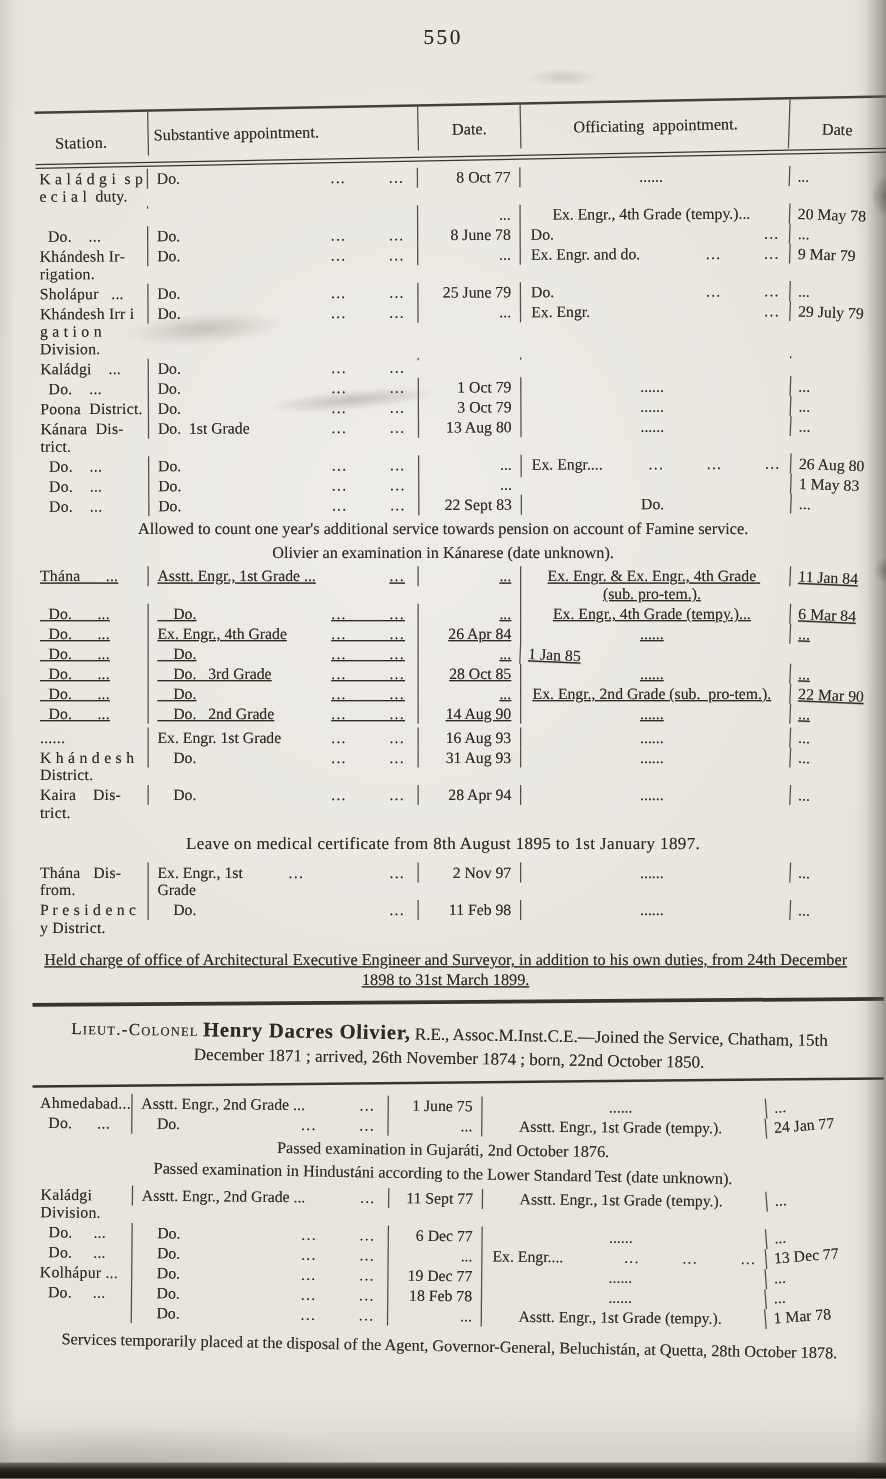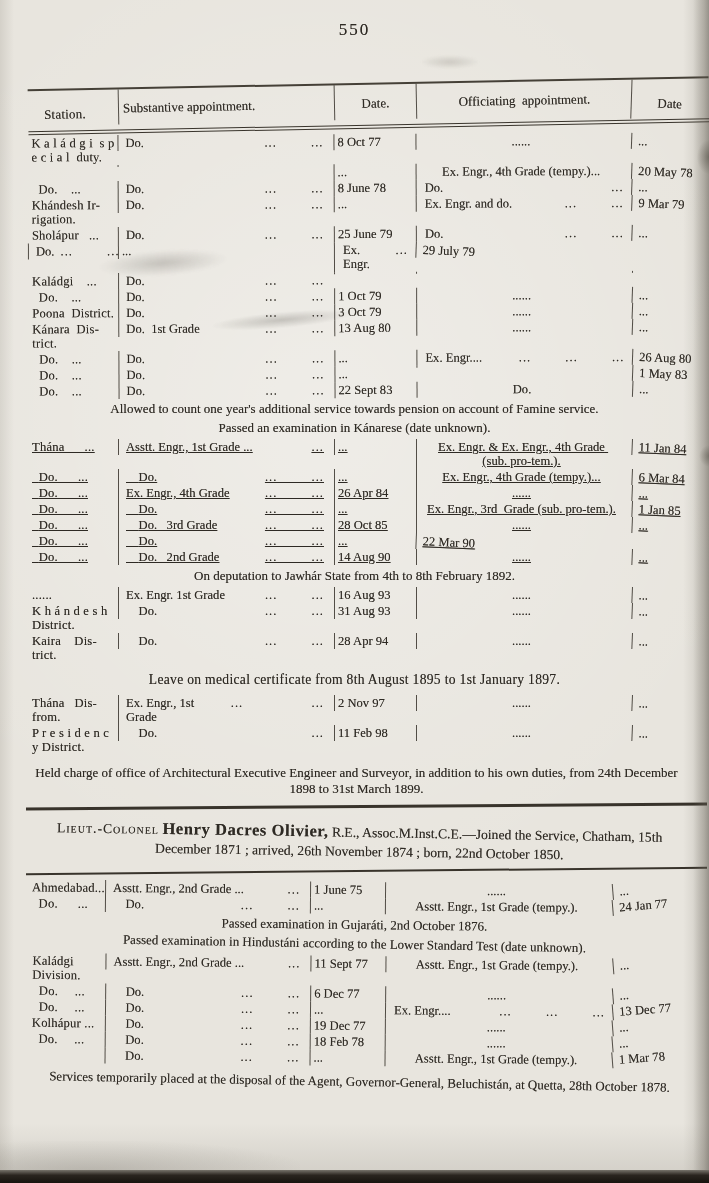--- a/index.html
+++ b/index.html
@@ -20,21 +20,21 @@
   
   .sec{ margin-left:28px; position:relative; }
   .t-upper{ --cols: 90px 216px 82px 216px 1fr; }
   .t-lower{ --cols: 77px 205px 75px 228px 1fr; }
   .row, .thead{ display:grid; grid-template-columns:var(--cols); align-items:start; }
   .cell{ padding:1px 3px; font-size:12.6px; line-height:14px; white-space:pre-wrap; }
   .sub,.dt,.off,.dt2{ border-left:1px solid rgba(48,43,35,.82); }
   .st{ padding-left:4px; letter-spacing:.2px; }
   .sub{ display:flex; justify-content:flex-start; padding-left:7px; padding-right:10px; }
   .sub.has-dots{ justify-content:space-between; }
-  .dt{ text-align:left; padding-right:7px; white-space:pre; }
+  .dt{ text-align:right; padding-right:7px; white-space:pre; }
   .off{ display:flex; justify-content:center; text-align:center; padding-left:8px; padding-right:8px; }
   .off.has-dots{ justify-content:space-between; text-align:left; }
   .dt2{ padding-left:6px; white-space:pre; }
   .dots{ white-space:pre; word-spacing:30px; margin-left:6px; letter-spacing:1px; }
   .t-upper .dt2{ transform:rotate(2.4deg); transform-origin:left top; }
   .t-lower .dt2{ transform:rotate(-5deg); transform-origin:left bottom; }
 
   
   .thead{ margin-top:44px; transform:rotate(-1.1deg); transform-origin:40% 50%;
           border-top:2px solid #454037; border-bottom:4px double #39342c; }
@@ -48,21 +48,21 @@
   #t3{ margin-top:3px; }
   #t4{ margin-top:4px; }
   #t5{ margin-top:10px; transform:rotate(.45deg); }
   #t6{ margin-top:4px; transform:rotate(.55deg); }
 
   
   .note{ text-align:center; font-size:13px; line-height:16px; margin:3px 14px 2px 14px; }
   .note.em{ font-size:13.6px; margin-top:9px; margin-bottom:7px; letter-spacing:.3px;}
   .note.tilt1{ transform:rotate(.7deg); }
   .note.tilt2{ transform:rotate(1.05deg); }
-  .n-architect{ margin:10px 30px 6px 34px; }
+  .n-architect{ margin:10px 30px 6px 34px;text-decoration:underline; }
   .n-quetta{ margin-top:8px; margin-left:40px; margin-right:30px; }
 
   
   .hr{ border:0; border-top:3px solid #38332b; margin:8px 2px 0 26px; transform:rotate(-.4deg); }
   .hr.thin{ border-top-width:2px; margin-top:9px; transform:rotate(-.55deg); }
   .officer{ margin:14px 24px 2px 34px; font-size:13.6px; line-height:19px; text-align:center;
             transform:rotate(.9deg); }
   .officer .rank{ font-variant:small-caps; letter-spacing:1px; }
   .officer .name{ font-size:16.5px; font-weight:bold; letter-spacing:.6px; }
 
@@ -139,20 +139,21 @@
 
       <div class="row">
         <div class="cell st">Sholápur   ...</div>
         <div class="cell sub has-dots"><span>Do.</span><span class="dots">... ...</span></div>
         <div class="cell dt">25 June 79</div>
         <div class="cell off has-dots"><span>Do.</span><span class="dots">... ...</span></div>
         <div class="cell dt2">...</div>
       </div>
 
       <div class="row">
+        <div class="cell st">Khándesh Ir­r i g a t i o n Division.</div>
         <div class="cell sub has-dots"><span>Do.</span><span class="dots">... ...</span></div>
         <div class="cell dt">...</div>
         <div class="cell off has-dots"><span>Ex. Engr.</span><span class="dots">...</span></div>
         <div class="cell dt2">29 July 79</div>
       </div>
 
       <div class="row">
         <div class="cell st">Kaládgi    ...</div>
         <div class="cell sub has-dots"><span>Do.</span><span class="dots">... ...</span></div>
         <div class="cell dt"></div>
@@ -203,21 +204,21 @@
       <div class="row">
         <div class="cell st">  Do.    ...</div>
         <div class="cell sub has-dots"><span>Do.</span><span class="dots">... ...</span></div>
         <div class="cell dt">22 Sept 83</div>
         <div class="cell off"><span>Do.</span><span class="dots"></span></div>
         <div class="cell dt2">...</div>
       </div>
     </div>
 
   <p class="note">Allowed to count one year's additional service towards pension on account of Famine service.</p>
-  <p class="note">Passed an examination in Kánarese (date unknown).</p>
+  <p class="note">Olivier an examination in Kánarese (date unknown).</p>
 
   <div class="sec t-upper tbody" id="t2">
 
       <div class="row">
         <div class="cell st">Thána      ...</div>
         <div class="cell sub has-dots"><span>Asstt. Engr., 1st Grade ...</span><span class="dots">...</span></div>
         <div class="cell dt">...</div>
         <div class="cell off"><span>Ex. Engr. &amp; Ex. Engr., 4th Grade (sub. pro-tem.).</span><span class="dots"></span></div>
         <div class="cell dt2">11 Jan 84</div>
       </div>
@@ -235,49 +236,48 @@
         <div class="cell sub has-dots"><span>Ex. Engr., 4th Grade</span><span class="dots">... ...</span></div>
         <div class="cell dt">26 Apr 84</div>
         <div class="cell off"><span>......</span><span class="dots"></span></div>
         <div class="cell dt2">...</div>
       </div>
 
       <div class="row">
         <div class="cell st">  Do.      ...</div>
         <div class="cell sub has-dots"><span>    Do.</span><span class="dots">... ...</span></div>
         <div class="cell dt">...</div>
-        <div class="cell off"><span>Ex. Engr., 3rd  Grade (sub. pro-tem.).</span><span class="dots"></span></div>
         <div class="cell dt2">1 Jan 85</div>
       </div>
 
       <div class="row">
         <div class="cell st">  Do.      ...</div>
         <div class="cell sub has-dots"><span>    Do.   3rd Grade</span><span class="dots">... ...</span></div>
         <div class="cell dt">28 Oct 85</div>
         <div class="cell off"><span>......</span><span class="dots"></span></div>
         <div class="cell dt2">...</div>
       </div>
 
       <div class="row">
         <div class="cell st">  Do.      ...</div>
         <div class="cell sub has-dots"><span>    Do.</span><span class="dots">... ...</span></div>
         <div class="cell dt">...</div>
+        <div class="cell off"><span>Ex. Engr., 2nd Grade (sub.  pro-tem.).</span><span class="dots"></span></div>
         <div class="cell dt2">22 Mar 90</div>
       </div>
 
       <div class="row">
         <div class="cell st">  Do.      ...</div>
         <div class="cell sub has-dots"><span>    Do.   2nd Grade</span><span class="dots">... ...</span></div>
         <div class="cell dt">14 Aug 90</div>
         <div class="cell off"><span>......</span><span class="dots"></span></div>
         <div class="cell dt2">...</div>
       </div>
     </div>
 
-  <p class="note">On deputation to Jawhár State from 4th to 8th February 1892.</p>
 
   <div class="sec t-upper tbody" id="t3">
 
       <div class="row">
         <div class="cell st">......</div>
         <div class="cell sub has-dots"><span>Ex. Engr. 1st Grade</span><span class="dots">... ...</span></div>
         <div class="cell dt">16 Aug 93</div>
         <div class="cell off"><span>......</span><span class="dots"></span></div>
         <div class="cell dt2">...</div>
       </div>

